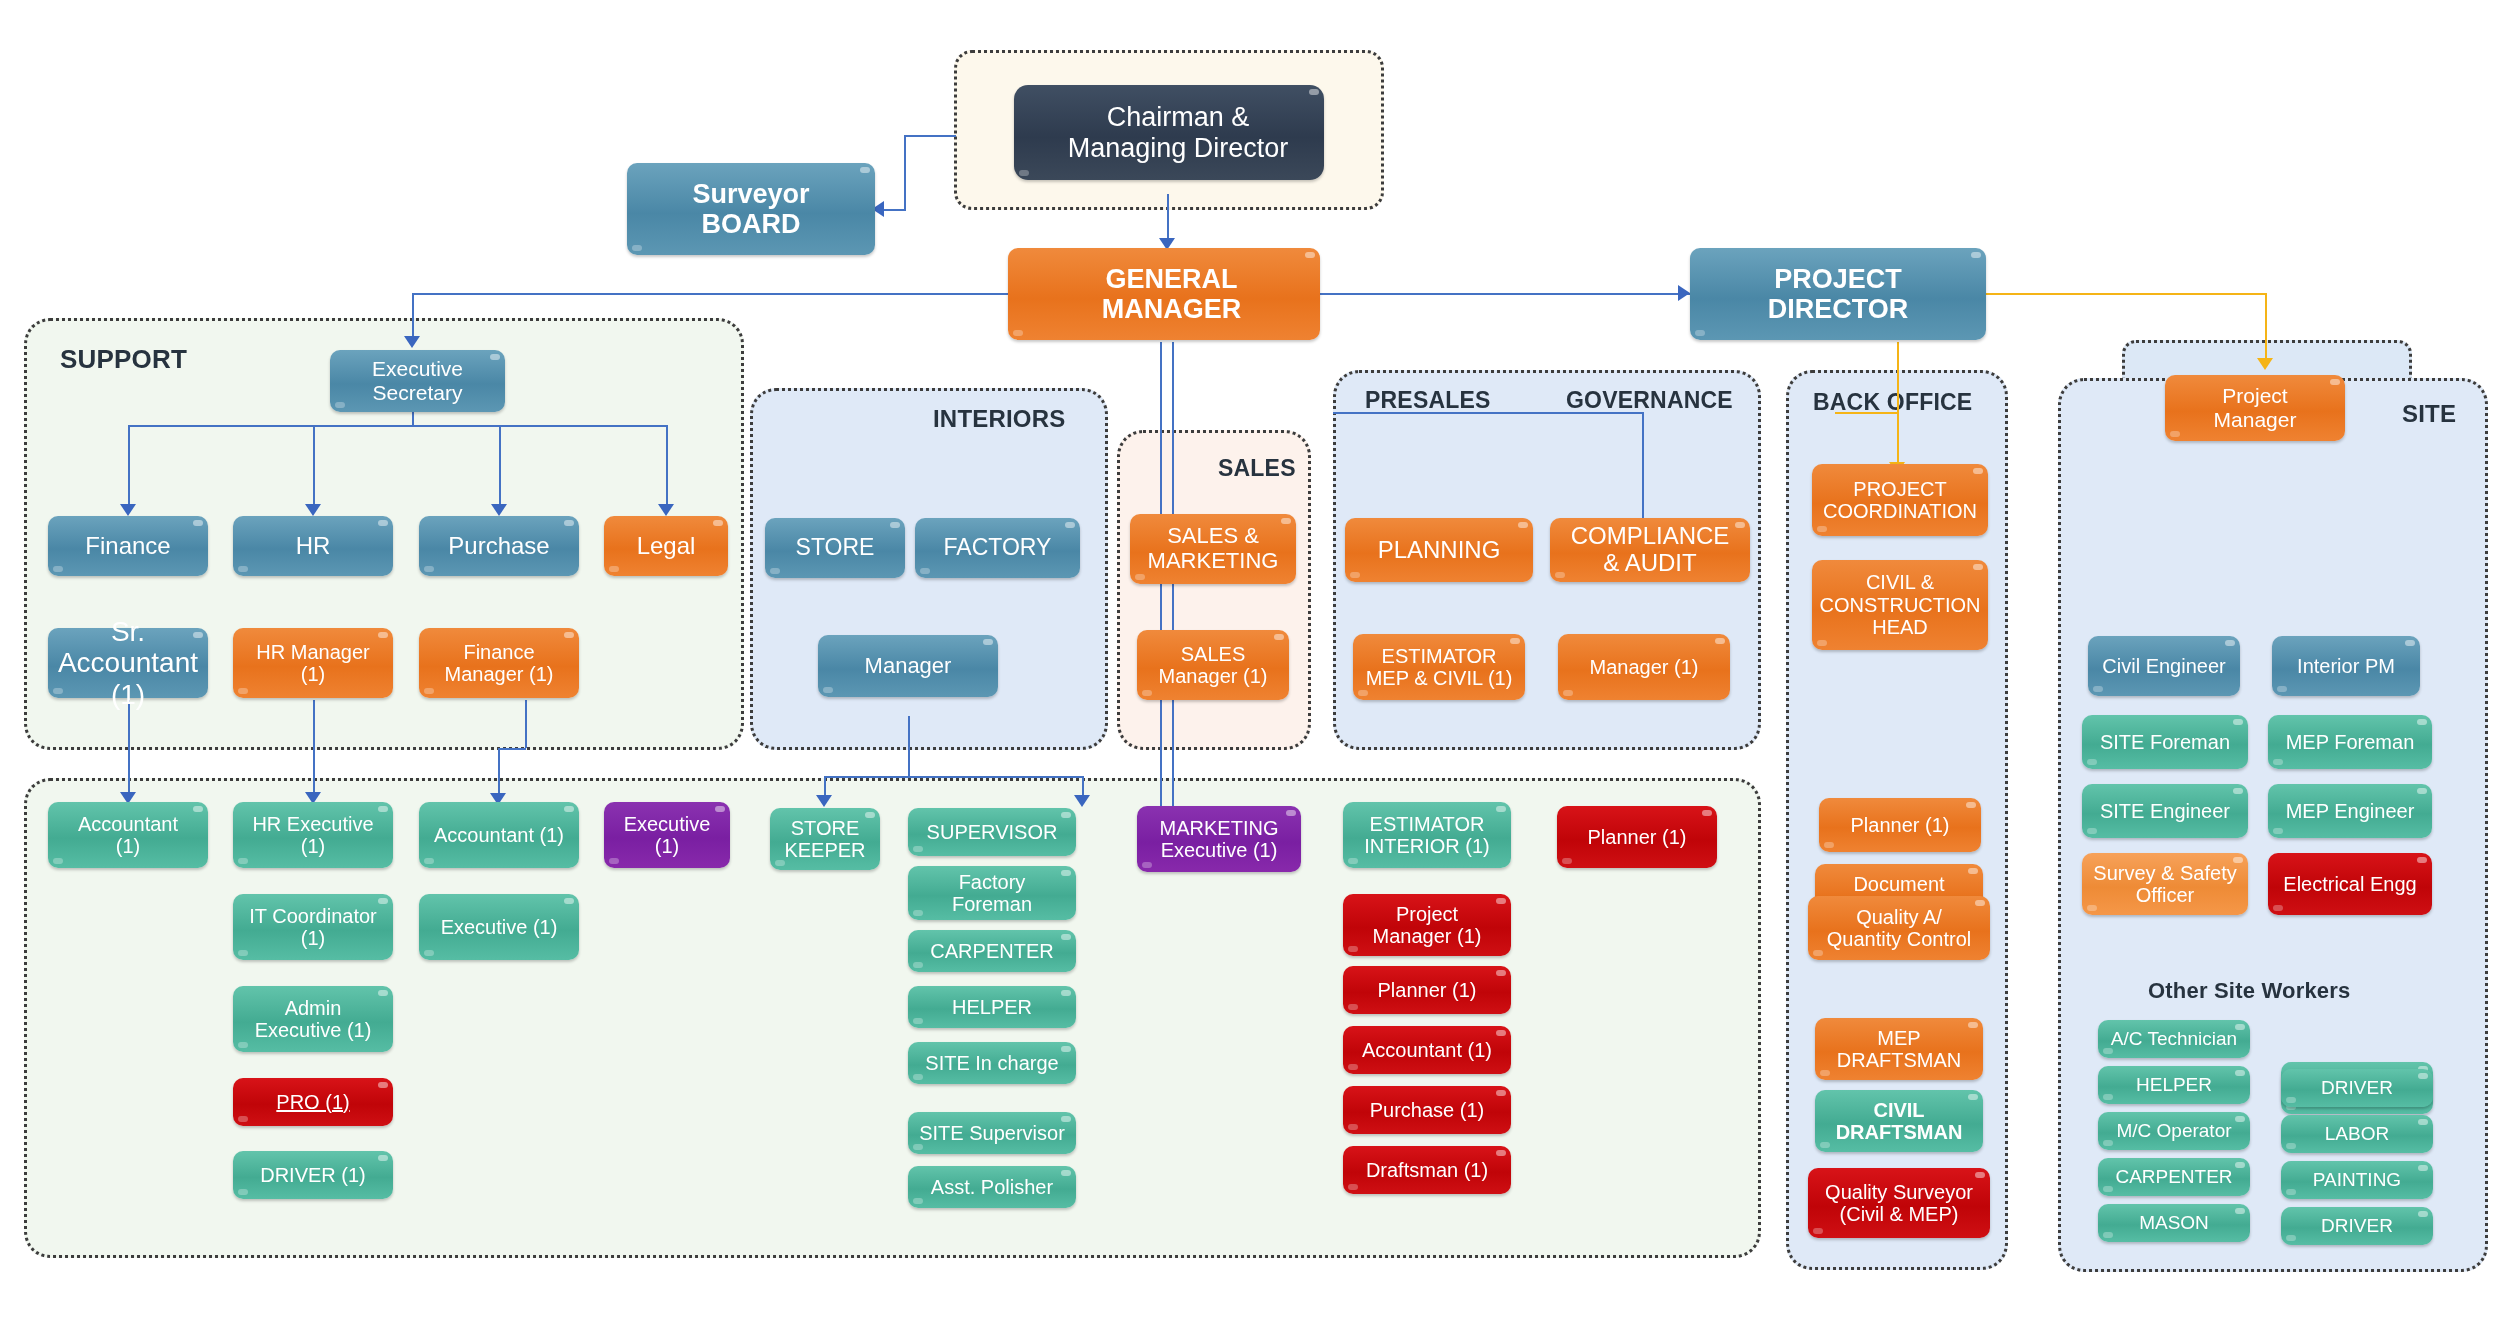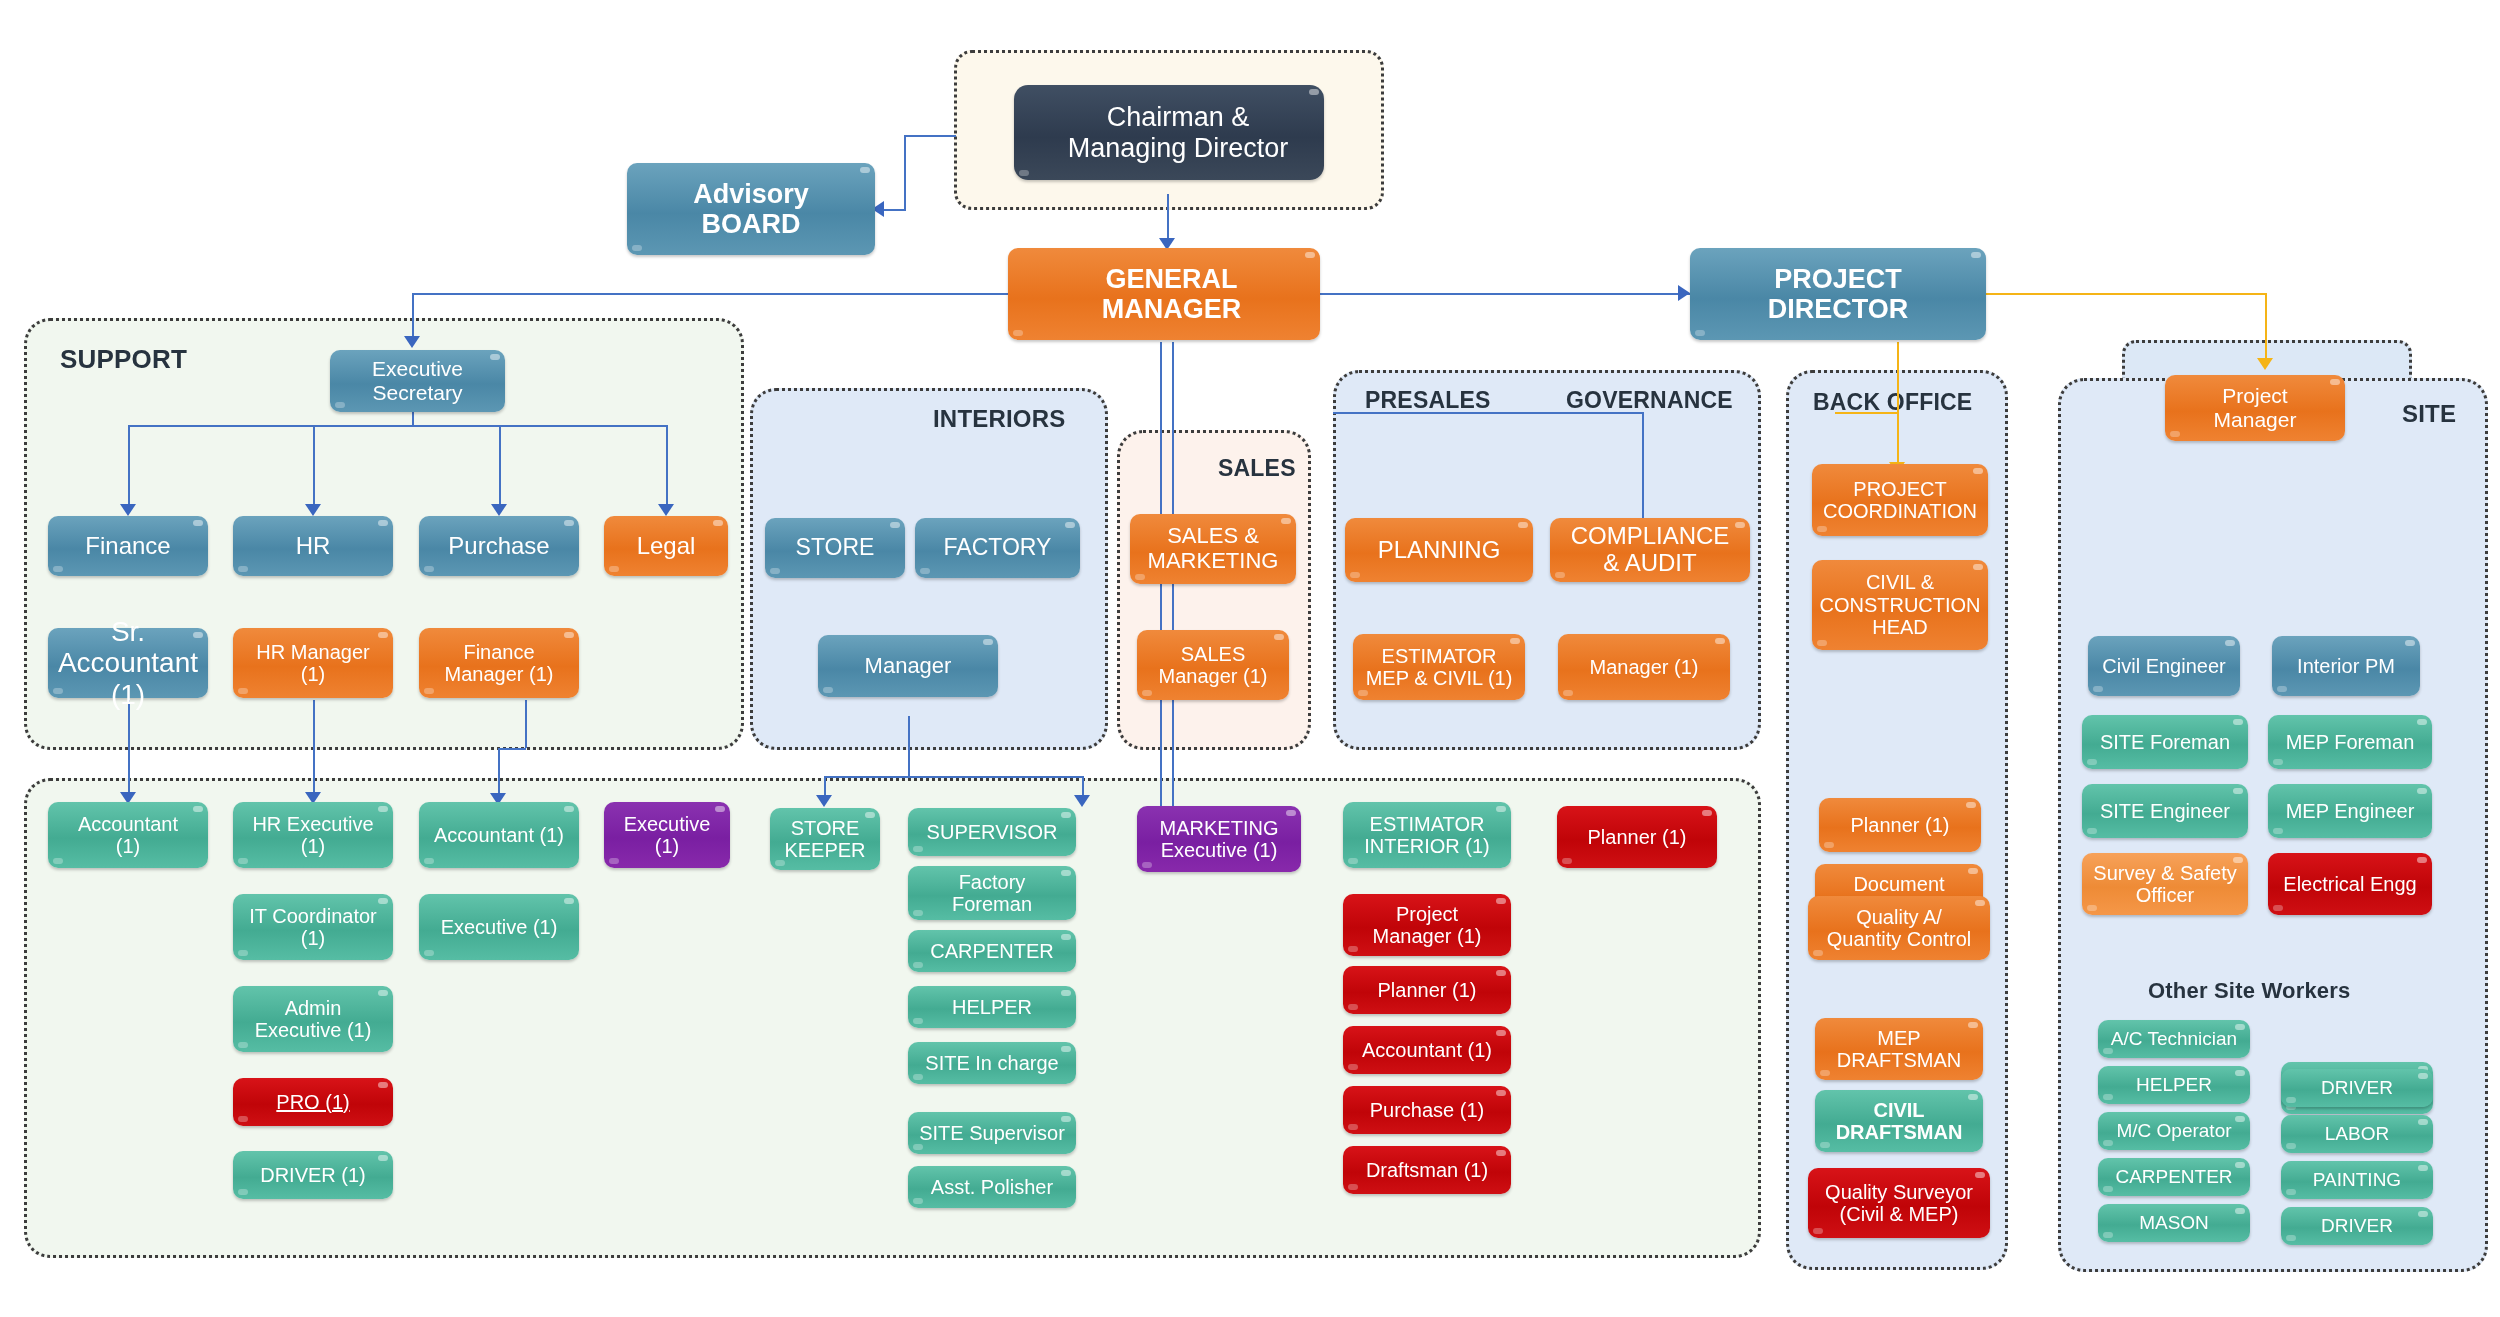--- a/index.html
+++ b/index.html
@@ -142,21 +142,21 @@
   <div class="ln v y" style="left:1897px;top:412px;height:58px;"></div>
   <div class="arrow ydown" style="left:1889px;top:462px;"></div>
 
   <div class="ln h y" style="left:1985px;top:293px;width:282px;"></div>
   <div class="ln v y" style="left:2265px;top:293px;height:70px;"></div>
   <div class="arrow ydown" style="left:2257px;top:358px;"></div>
 
   <div class="node navy" style="left:1014px;top:85px;width:310px;height:95px;font-size:27px;border-radius:14px;padding-left:24px;">Chairman &amp;
 Managing Director</div>
 
-  <div class="node blue" style="left:627px;top:163px;width:248px;height:92px;font-size:27px;font-weight:bold;">Advisory
+  <div class="node blue" style="left:627px;top:163px;width:248px;height:92px;font-size:27px;font-weight:bold;">Surveyor
 BOARD</div>
 
   <div class="node orange" style="left:1008px;top:248px;width:312px;height:92px;font-size:27px;font-weight:bold;padding-left:21px;">GENERAL
 MANAGER</div>
 
   <div class="node blue" style="left:1690px;top:248px;width:296px;height:92px;font-size:27px;font-weight:bold;">PROJECT
 DIRECTOR</div>
 
   <div class="node blue" style="left:330px;top:350px;width:175px;height:62px;font-size:21px;">Executive
 Secretary</div>

